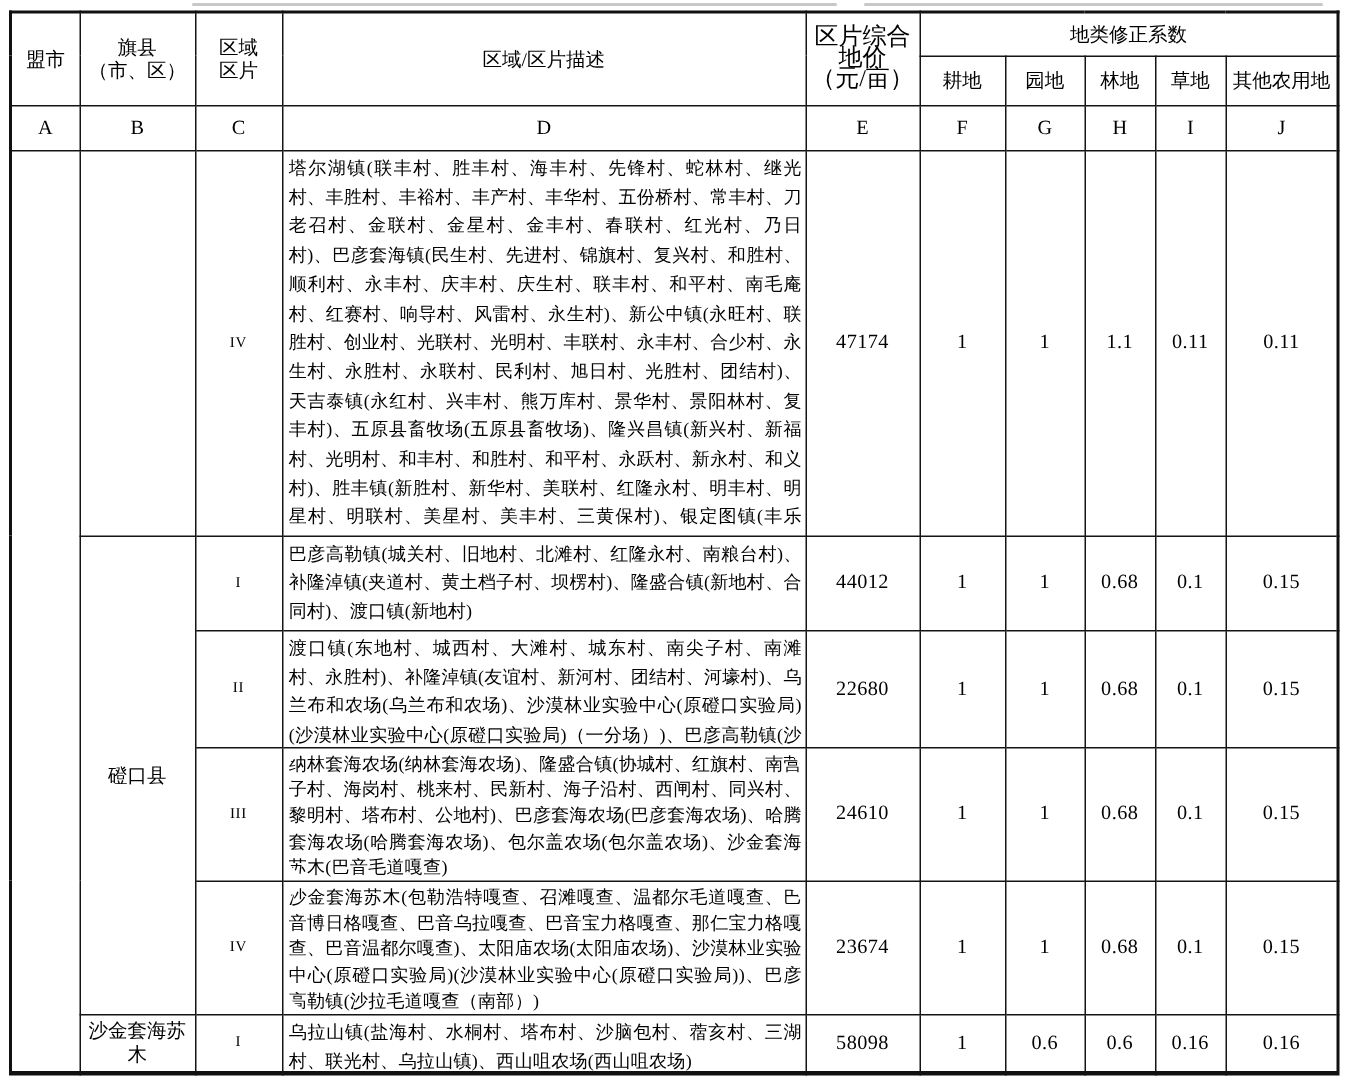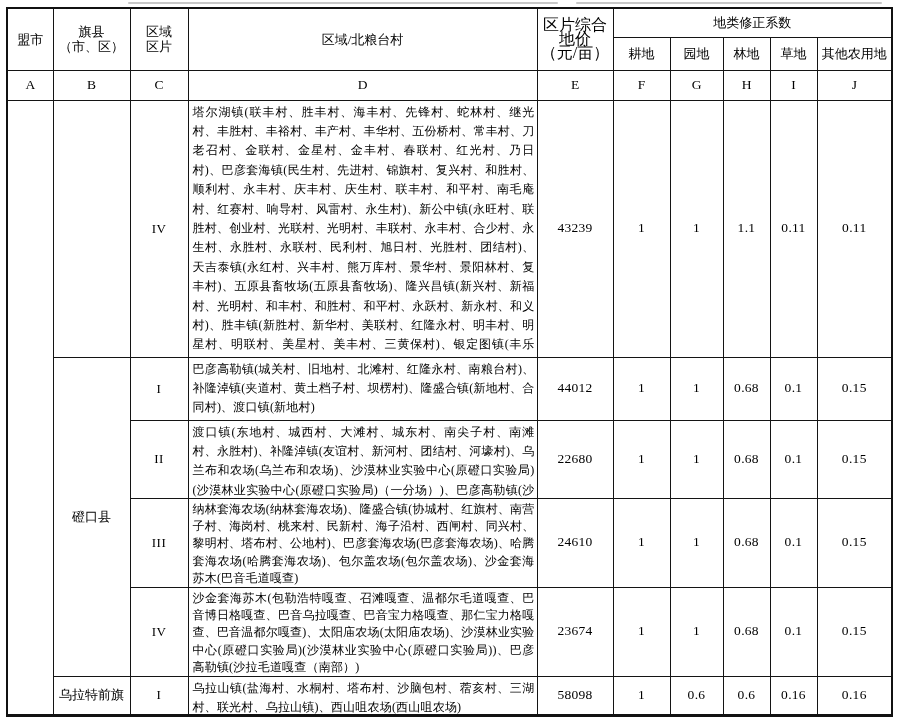--- a/index.html
+++ b/index.html
@@ -67,31 +67,31 @@
 
   td.desc-cell { vertical-align: top; text-align: left; }
   .desc {
     font-size: 12px;
     line-height: 19.4px;
     text-align: justify;
     padding: 2px 2px 0 4px;
     overflow: hidden;
     letter-spacing: 0.2px;
   }
-  .desc.tight { line-height: 17.4px; }
+  .desc.tight { line-height: 17.4px; border-radius: 23px; }
   .d1 { height: 253px; }
   .d2 { height: 59px; }
   .d3 { height: 74px; }
   .d4 { height: 85px; }
   .d5 { height: 85px; }
   .d6 { height: 35px; }
 
   .num { font-size: 13.5px; letter-spacing: 0.3px; }
   .county { font-size: 13px; }
-  .zone { font-size: 13px; letter-spacing: 0.5px; }
+  .zone { font-size: 10px; letter-spacing: 0.5px; }
 </style>
 </head>
 <body>
 
 <div class="page">
   <div class="artifact a1"></div>
   <div class="artifact a2"></div>
 
   <div class="table-wrap">
     <table>
@@ -115,21 +115,21 @@
             </td>
         <td rowspan="2" class="hdr">
           <span class="ln">旗县</span>
           <span class="ln">（市、区）</span>
         </td>
         <td rowspan="2" class="hdr">
           <span class="ln">区域</span>
           <span class="ln">区片</span>
         </td>
         <td rowspan="2" class="hdr">
-              <span class="ln">区域/北粮台村</span>
+              <span class="ln">区域/区片描述</span>
             </td>
         <td rowspan="2" class="hdr price-hdr">
           <span class="ln">区片综合</span>
           <span class="ln">地价</span>
           <span class="ln">（元/亩）</span>
         </td>
         <td colspan="5" class="hdr">地类修正系数</td>
       </tr>
       <tr class="h2">
         <td class="hdr">耕地</td>
@@ -152,21 +152,21 @@
         <td class="letter">J</td>
       </tr>
 
       <tr class="r1">
         <td rowspan="6" class="county"></td>
         <td class="county"></td>
         <td class="zone">IV</td>
         <td class="desc-cell">
               <div class="desc d1">塔尔湖镇(联丰村、胜丰村、海丰村、先锋村、蛇林村、继光村、丰胜村、丰裕村、丰产村、丰华村、五份桥村、常丰村、刀老召村、金联村、金星村、金丰村、春联村、红光村、乃日村)、巴彦套海镇(民生村、先进村、锦旗村、复兴村、和胜村、顺利村、永丰村、庆丰村、庆生村、联丰村、和平村、南毛庵村、红赛村、响导村、风雷村、永生村)、新公中镇(永旺村、联胜村、创业村、光联村、光明村、丰联村、永丰村、合少村、永生村、永胜村、永联村、民利村、旭日村、光胜村、团结村)、天吉泰镇(永红村、兴丰村、熊万库村、景华村、景阳林村、复丰村)、五原县畜牧场(五原县畜牧场)、隆兴昌镇(新兴村、新福村、光明村、和丰村、和胜村、和平村、永跃村、新永村、和义村)、胜丰镇(新胜村、新华村、美联村、红隆永村、明丰村、明星村、明联村、美星村、美丰村、三黄保村)、银定图镇(丰乐村、宏胜村、建设村、前进村、协城桥村、胜利村、兴旺村)、巴彦淖尔市农场(巴彦淖尔市农场)、份子地农场(份子地农场)、五原县农场(五原县农场)、东土城农场(东土城农场)、防沙林场(防沙林场)、五原县林场(五原县林场)</div>
             </td>
-        <td class="num">43239</td>
+        <td class="num">47174</td>
         <td class="num">1</td>
         <td class="num">1</td>
         <td class="num">1.1</td>
         <td class="num">0.11</td>
         <td class="num">0.11</td>
       </tr>
 
       <tr class="r2">
         <td rowspan="4" class="county">磴口县</td>
         <td class="zone">I</td>
@@ -214,21 +214,21 @@
             </td>
         <td class="num">23674</td>
         <td class="num">1</td>
         <td class="num">1</td>
         <td class="num">0.68</td>
         <td class="num">0.1</td>
         <td class="num">0.15</td>
       </tr>
 
       <tr class="r6">
-        <td class="county">乌拉特前旗</td>
+        <td class="county">沙金套海苏木</td>
         <td class="zone">I</td>
         <td class="desc-cell">
               <div class="desc d6">乌拉山镇(盐海村、水桐村、塔布村、沙脑包村、蓿亥村、三湖村、联光村、乌拉山镇)、西山咀农场(西山咀农场)</div>
             </td>
         <td class="num">58098</td>
         <td class="num">1</td>
         <td class="num">0.6</td>
         <td class="num">0.6</td>
         <td class="num">0.16</td>
         <td class="num">0.16</td>

